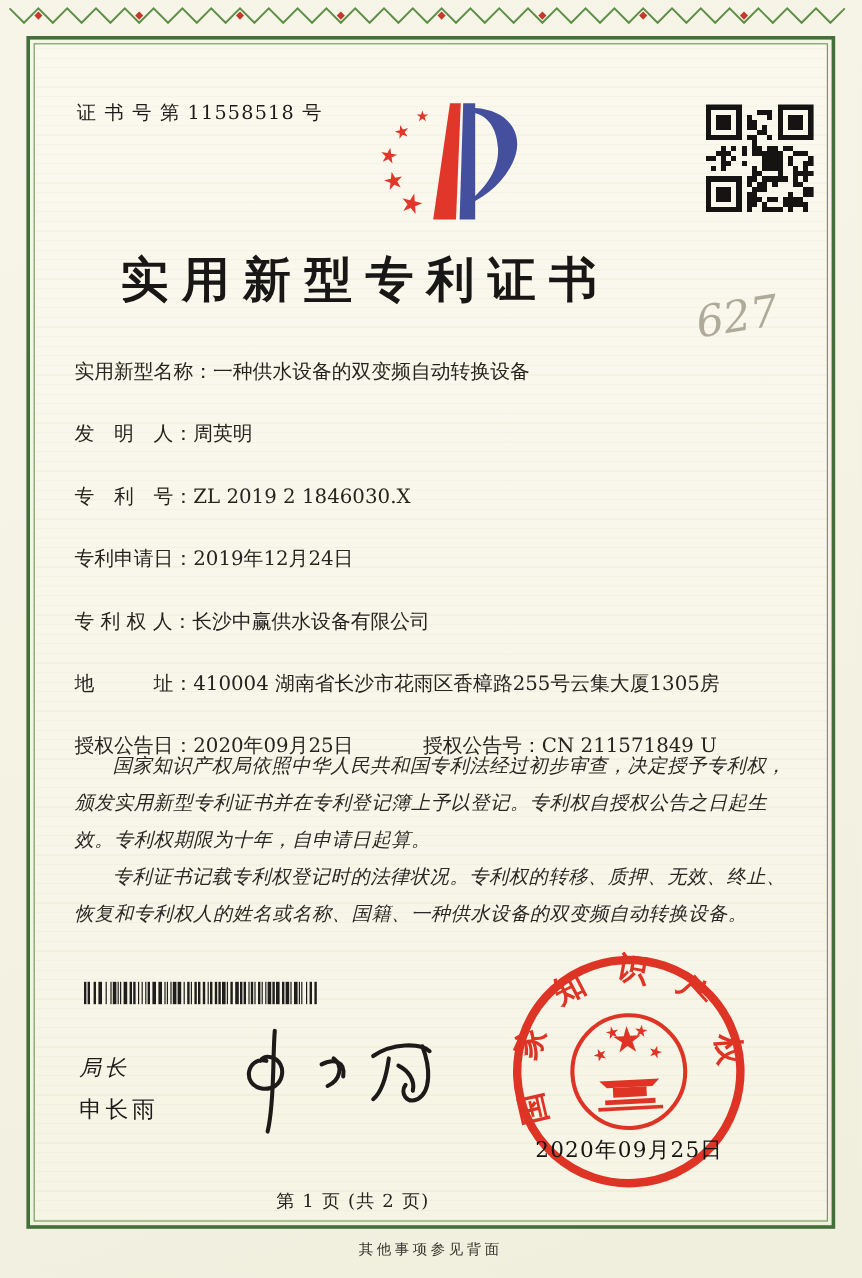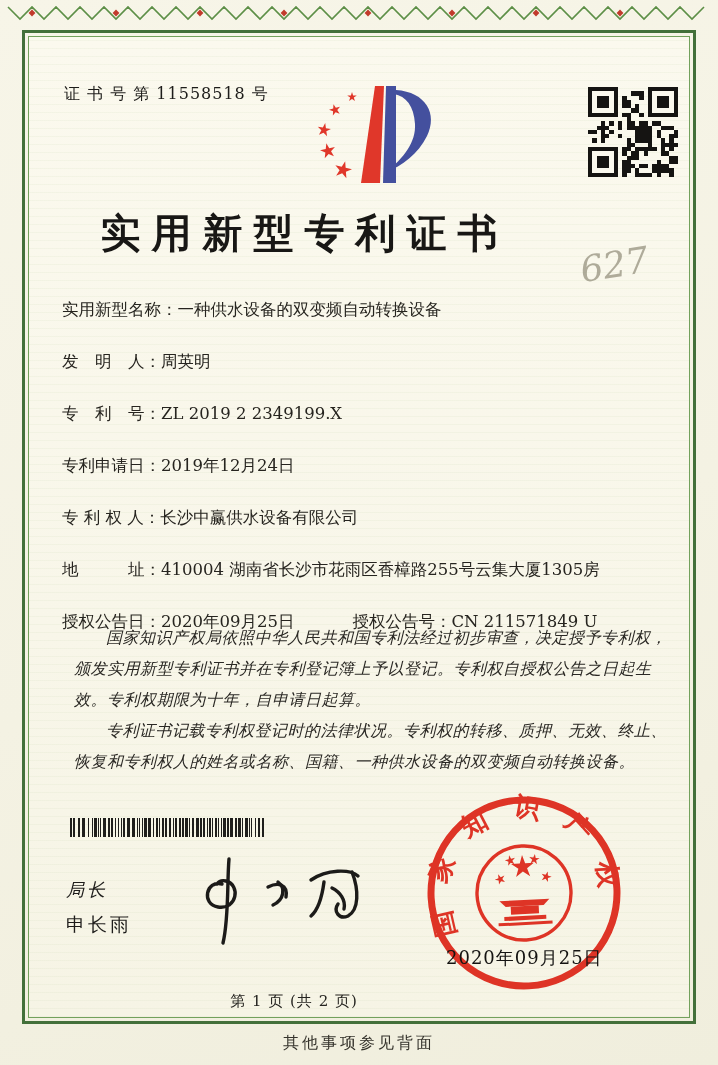--- a/index.html
+++ b/index.html
@@ -43,41 +43,41 @@
     position: absolute; left: 580px; top: 244px;
     font-size: 36px; font-style: italic;
     color: rgba(125,120,100,0.6); transform: rotate(-9deg);
     font-family: "DejaVu Serif", serif;
   }
   .fields { position: absolute; left: 62px; top: 299px; width: 606px; }
   .frow { font-size: 16.5px; color: #26241f; margin-bottom: 30px; white-space: nowrap; }
   .frow .lbl { color: #26241f; }
   .frow .val { color: #26241f; }
   .frow.grant .pair2 { margin-left: 58px; margin-top: 36px; }
-  .paras { position: absolute; left: 62px; top: 622px; width: 600px; margin-left: 12px; }
+  .paras { position: absolute; left: 62px; top: 622px; width: 600px; }
   .paras p {
     font-size: 16px; line-height: 31px; color: #2a2824;
     text-indent: 2em; font-style: italic; letter-spacing: 0.5px;
   }
   .barcode { position: absolute; left: 70px; top: 818px; width: 196px; height: 19px; }
   .officer-title { position: absolute; left: 66px; top: 878px; font-size: 18px; color: #1d1c1a; letter-spacing: 3px; font-style: italic; }
   .officer-name  { position: absolute; left: 66px; top: 912px; font-size: 19px; color: #1d1c1a; letter-spacing: 3px; }
   .signature { position: absolute; left: 192px; top: 852px; width: 195px; height: 96px; }
   .seal { position: absolute; left: 424px; top: 793px; width: 200px; height: 200px; transform: rotate(-3deg); opacity: 0.93; }
   .seal-date {
     position: absolute; left: 446px; top: 946px; font-size: 18px;
     color: #141311; letter-spacing: 1px; z-index: 5;
   }
   .page-info {
     position: absolute; left: 0; top: 992px; width: 588px; text-align: center;
     font-size: 15px; color: #24231f; letter-spacing: 1px;
   }
   .back-note {
     position: absolute; left: 0; top: 1033px; width: 718px; text-align: center;
-    font-size: 16px; color: #35332c; letter-spacing: 3px;
+    font-size: 12px; color: #35332c; letter-spacing: 3px;
   }
 </style>
 </head>
 <body>
 
 <div class="cert">
 
   <svg class="trim-top" id="trimTop" viewBox="0 0 718 22">
       <polyline points="8,5 20,17 32,5 44,17 56,5 68,17 80,5 92,17 104,5 116,17 128,5 140,17 152,5 164,17 176,5 188,17 200,5 212,17 224,5 236,17 248,5 260,17 272,5 284,17 296,5 308,17 320,5 332,17 344,5 356,17 368,5 380,17 392,5 404,17 416,5 428,17 440,5 452,17 464,5 476,17 488,5 500,17 512,5 524,17 536,5 548,17 560,5 572,17 584,5 596,17 608,5 620,17 632,5 644,17 656,5 668,17 680,5 692,17 704,5 " fill="none" stroke="#5d8f47" stroke-width="1.6"></polyline>
       <rect x="29.6" y="8.6" width="4.8" height="4.8" fill="#c23a2c" transform="rotate(45 32 11)"></rect>
@@ -252,21 +252,21 @@
   <div class="pencil">627</div>
 
   <div class="fields">
     <div class="frow">
       <span class="lbl">实用新型名称：</span><span class="val">一种供水设备的双变频自动转换设备</span>
     </div>
     <div class="frow">
       <span class="lbl">发　明　人：</span><span class="val">周英明</span>
     </div>
     <div class="frow">
-      <span class="lbl">专　利　号：</span><span class="val">ZL 2019 2 2349199.X</span>
+      <span class="lbl">专　利　号：</span><span class="val">ZL 2019 2 1846030.X</span>
     </div>
     <div class="frow">
       <span class="lbl">专利申请日：</span><span class="val">2019年12月24日</span>
     </div>
     <div class="frow">
       <span class="lbl">专 利 权 人：</span><span class="val">长沙中赢供水设备有限公司</span>
     </div>
     <div class="frow">
       <span class="lbl">地　　　址：</span><span class="val">410004 湖南省长沙市花雨区香樟路255号云集大厦1305房</span>
     </div>

